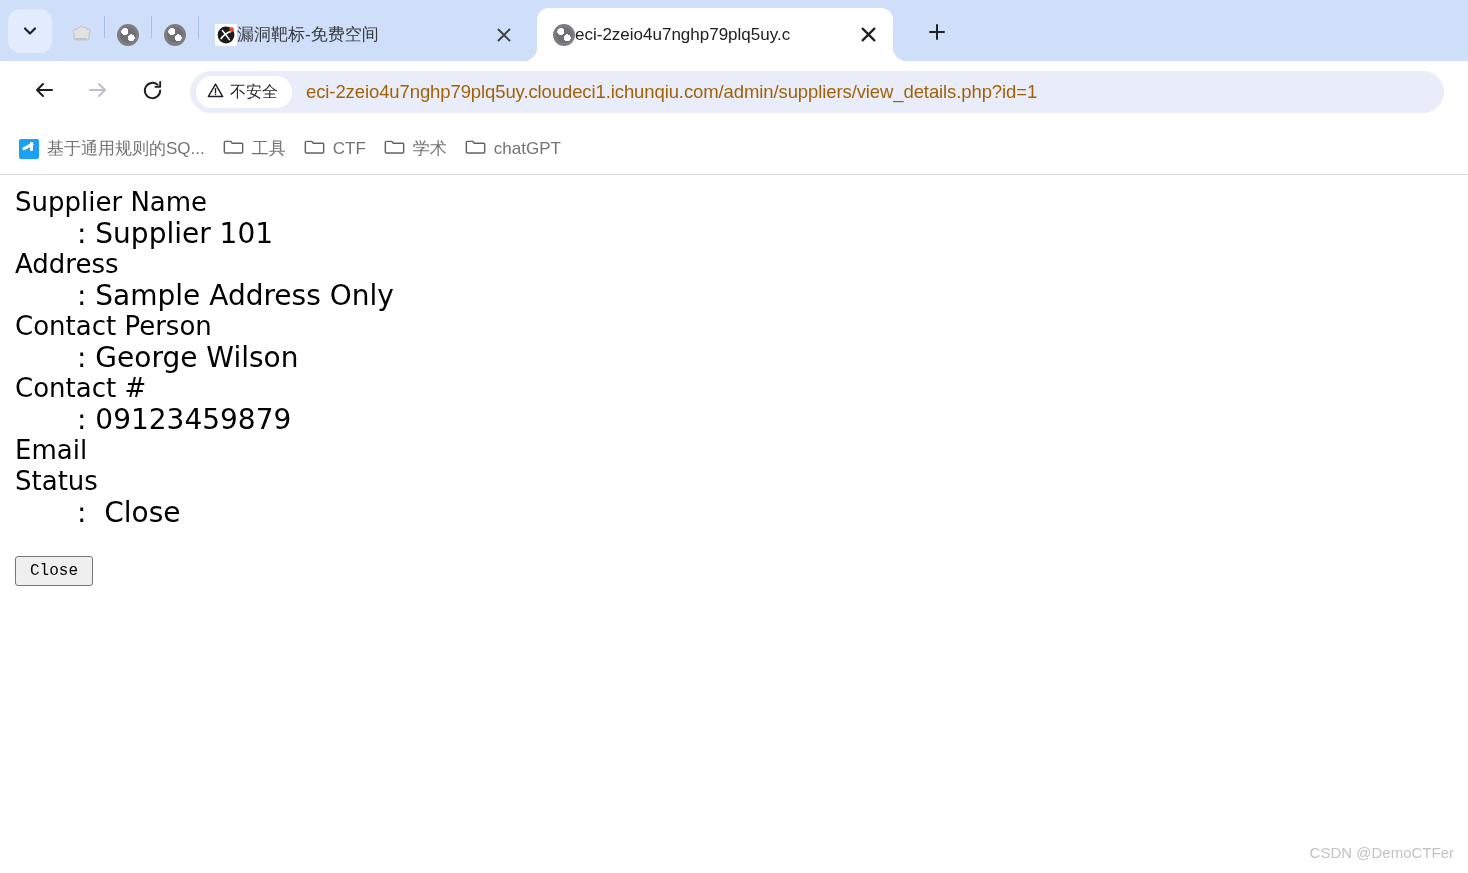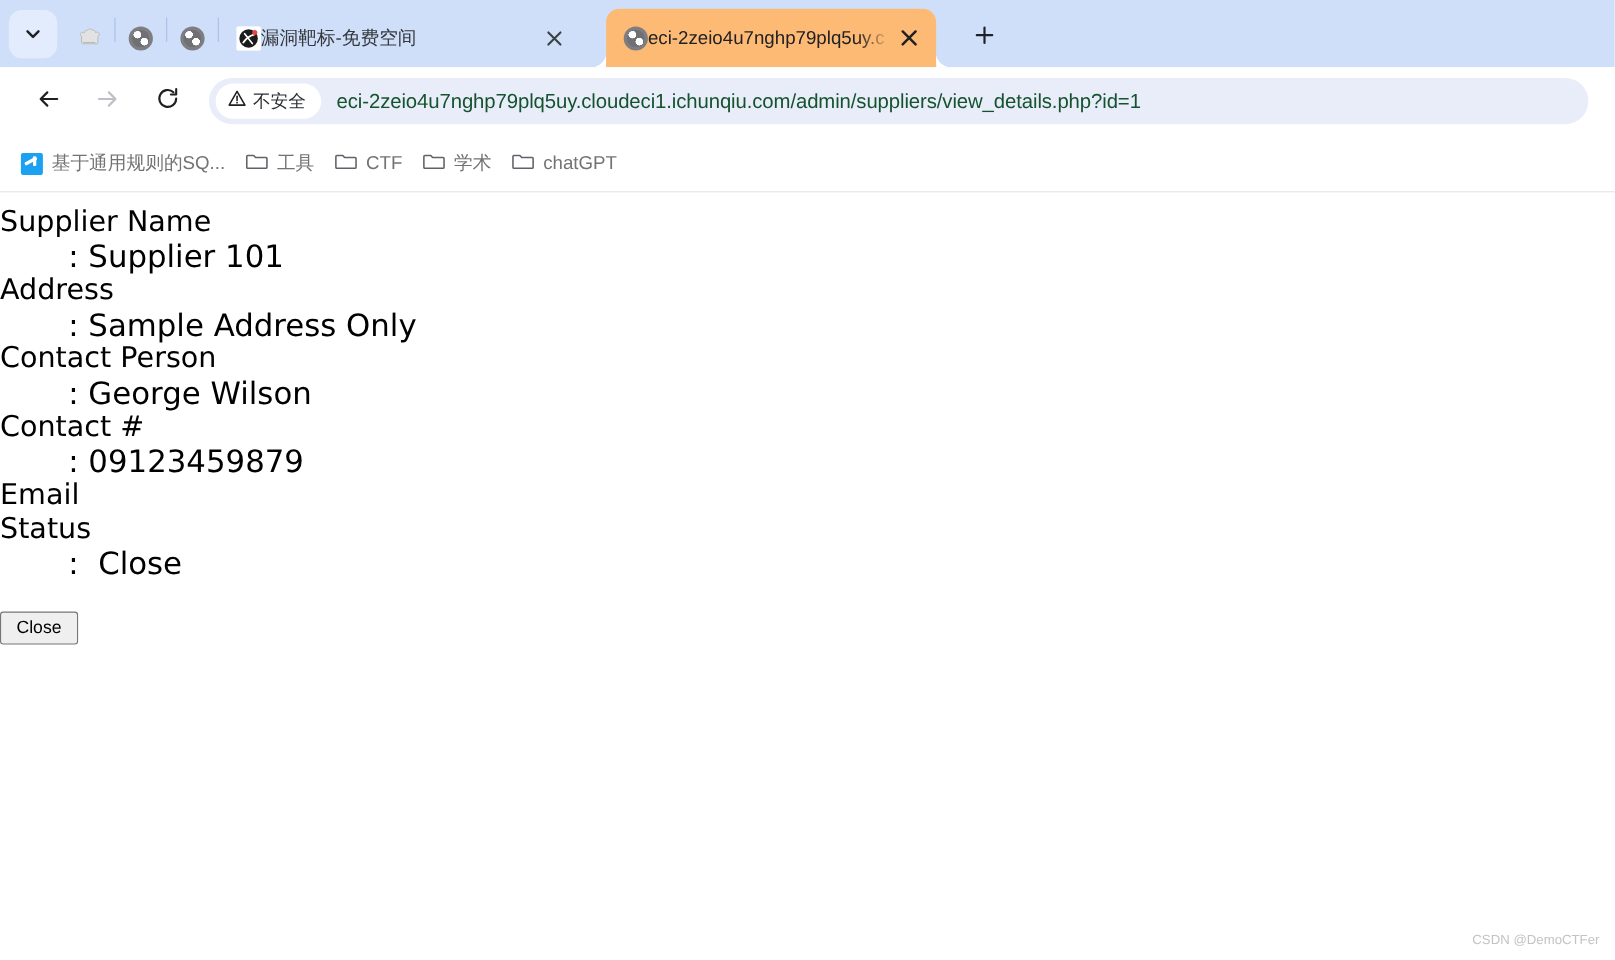--- a/index.html
+++ b/index.html
@@ -134,25 +134,25 @@
     display: flex;
     align-items: center;
     justify-content: center;
     border-radius: 50%;
     flex: 0 0 auto;
     cursor: pointer;
   }
 
   
   .tab.active {
-    width: 300px;
-    background: #fdba74;
+    width: 356px;
+    background: #ffffff;
     border-radius: 12px 12px 0 0;
     height: 53px;
-    margin-left: 22px;
+    margin-left: 8px;
     position: relative;
   }
   .tab.active .tab-title {
     color: #202124;
     -webkit-mask-image: linear-gradient(to right, #000 86%, transparent 99%);
     mask-image: linear-gradient(to right, #000 86%, transparent 99%);
   }
   
   .tab.active::before,
   .tab.active::after {
@@ -226,21 +226,21 @@
     cursor: pointer;
   }
   .notsecure .ns-label {
     font-size: 16px;
     color: #2a2d31;
     white-space: nowrap;
   }
   .url-text {
     margin-left: 14px;
     font-size: 18.5px;
-    color: #14532d;
+    color: #a16207;
     white-space: nowrap;
     overflow: hidden;
     letter-spacing: -0.1px;
   }
 
   
   .bookmarks {
     height: 52px;
     background: #ffffff;
     display: flex;
@@ -289,57 +289,57 @@
     background:#ffffff;
     border-radius:1px;
   }
 
   
   .page {
     flex: 1 1 auto;
     background: #ffffff;
     overflow: hidden;
     position: relative;
-    padding: 12px 0 0 0;
+    padding: 12px 0 0 15px;
     box-sizing: border-box;
   }
   .field-label {
     font-size: 26px;
     line-height: 31px;
     color: #000000;
     font-family: "DejaVu Sans", sans-serif;
     white-space: pre;
   }
   .field-value {
     font-size: 28px;
     line-height: 31px;
     color: #000000;
     font-family: "DejaVu Sans", sans-serif;
     padding-left: 62px;
     white-space: pre;
   }
   .close-btn {
     margin-top: 28px;
     margin-left: 0px;
-    font-family: Liberation Sans, sans-serif;
+    font-family: Liberation Mono, monospace;
     font-size: 16px;
     color: #000000;
     background: #efefef;
     border: 1px solid #767676;
     border-radius: 3px;
     padding: 5px 14px;
     cursor: pointer;
     display: inline-block;
   }
 
   .watermark {
     position: absolute;
     right: 14px;
     bottom: 12px;
-    font-size: 12px;
+    font-size: 15px;
     color: #c3c3c3;
     font-family: "Liberation Sans", sans-serif;
     white-space: nowrap;
     user-select: none;
   }
 </style>
 </head>
 <body>
 
 <div class="browser">

